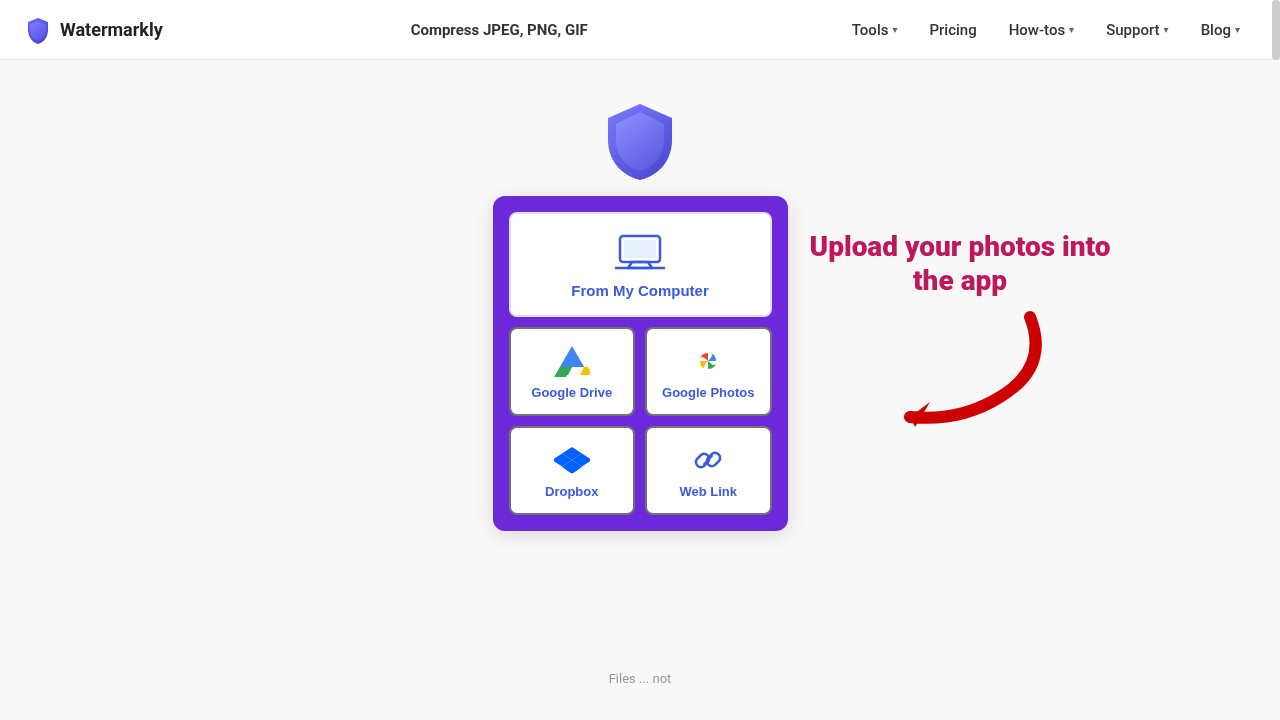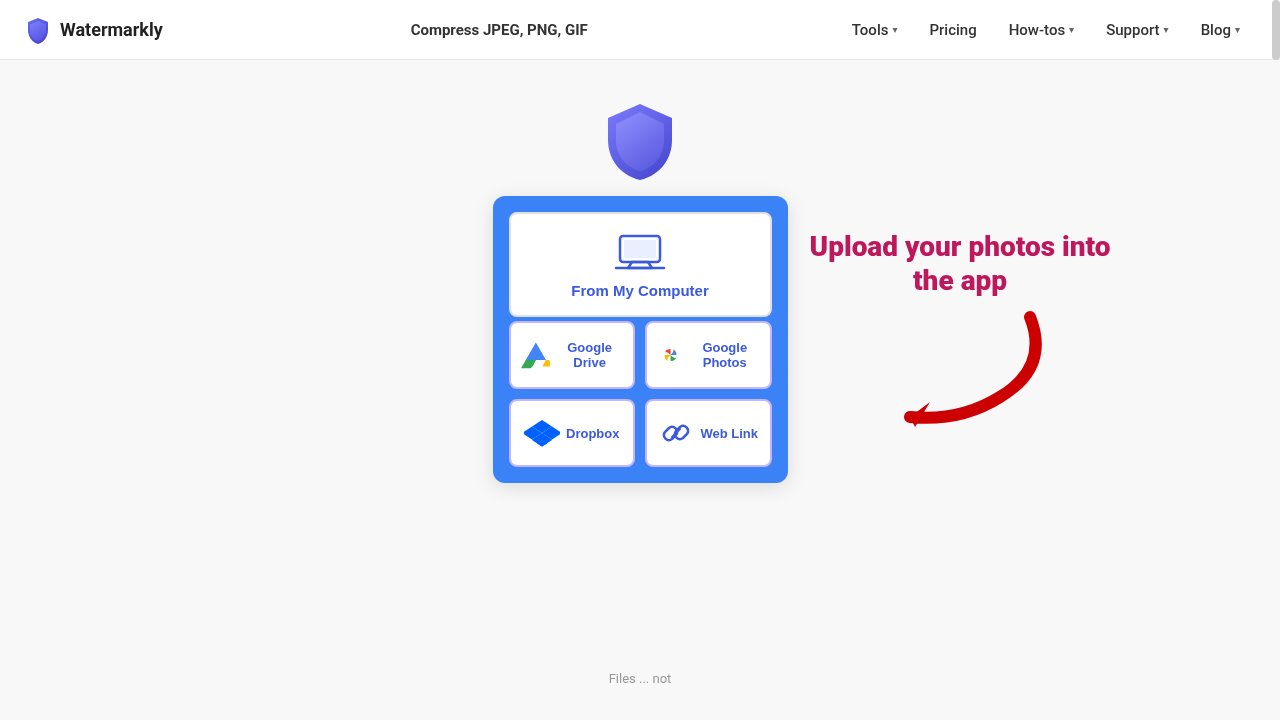--- a/index.html
+++ b/index.html
@@ -94,28 +94,28 @@
     
     .page-title {
       font-size: 38px;
       font-weight: 700;
       color: #222;
       margin-bottom: 20px;
     }
 
     
     .upload-panel {
-      background: #3b82f6;
+      background: #6d28d9;
       border-radius: 12px;
       box-shadow: 0 4px 20px rgba(0,0,0,0.12);
       padding: 16px;
       width: 295px;
       display: flex;
       flex-direction: column;
-      gap: 4px;
+      gap: 10px;
       position: relative;
       z-index: 5;
       justify-content: flex-end;
     }
 
     .from-computer-btn {
       display: flex;
       flex-direction: column;
       align-items: center;
       justify-content: center;
@@ -140,25 +140,25 @@
     }
 
     .source-grid {
       display: grid;
       grid-template-columns: 1fr 1fr;
       gap: 10px;
     }
 
     .source-btn {
       display: flex;
-      flex-direction: row;
+      flex-direction: column;
       align-items: center;
       justify-content: center;
       padding: 14px 10px;
-      border: 2px solid #c4b5fd;
+      border: 2px solid #737373;
       border-radius: 8px;
       cursor: pointer;
       background: #fff;
       gap: 6px;
     }
 
     .source-icon {
       width: 36px;
       height: 36px;
     }

